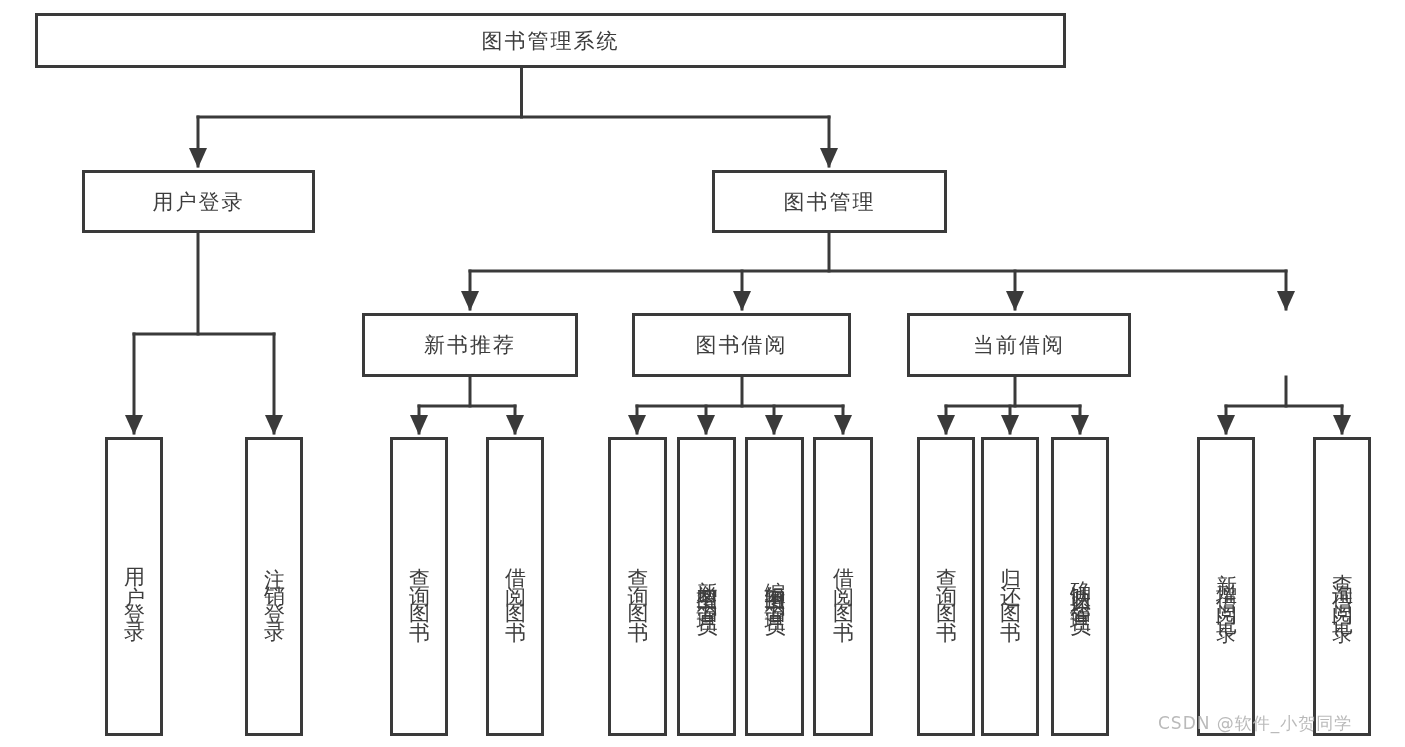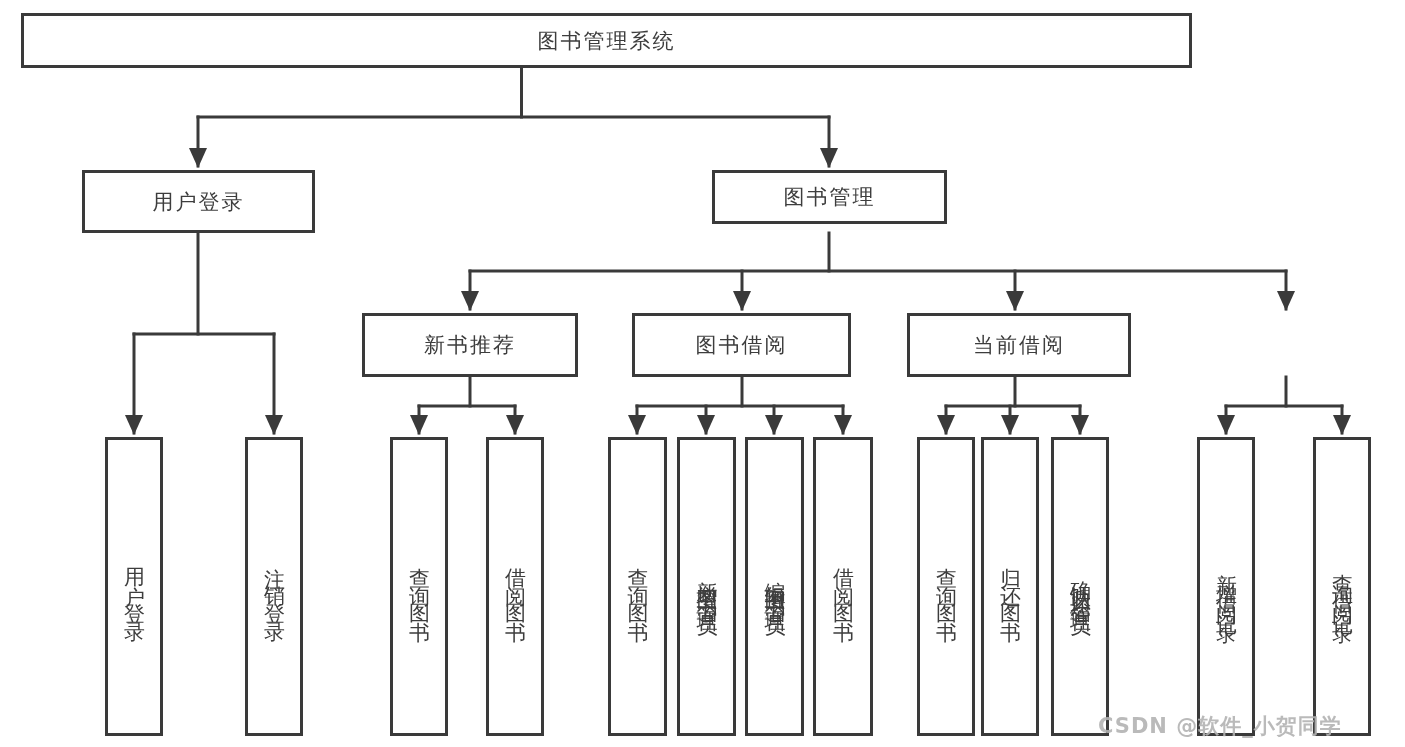--- a/index.html
+++ b/index.html
@@ -32,24 +32,24 @@
     justify-content: center;
     z-index: 2;
   }
   .node .lbl {
     font-size: 21px;
     letter-spacing: 2px;
     color: #3d3d3d;
     white-space: nowrap;
   }
   
-  .root  { left: 21px;  top: 13px;  width: 1171px; height: 55px; }
+  .root  { left: 35px;  top: 13px;  width: 1031px; height: 55px; }
   
   .l2a   { left: 82px;  top: 170px; width: 233px;  height: 63px; }
-  .l2b   { left: 712px; top: 170px; width: 235px;  height: 54px; }
+  .l2b   { left: 712px; top: 170px; width: 235px;  height: 63px; }
   
   .l3    { top: 313px; height: 64px; }
   .l3a   { left: 362px;  width: 216px; }
   .l3b   { left: 632px;  width: 219px; }
   .l3c   { left: 907px;  width: 224px; }
   .l3d   { left: 1185px; width: 202px; }
   
   .leaf {
     position: absolute;
     box-sizing: border-box;
@@ -82,29 +82,28 @@
   .f3c { left: 745px;  width: 59px; }
   .f3d { left: 813px;  width: 60px; }
   .f4a { left: 917px; }
   .f4b { left: 981px; }
   .f4c { left: 1051px; }
   .f5a { left: 1197px; }
   .f5b { left: 1313px; }
   
   .watermark {
     position: absolute;
-    left: 1098px;
+    left: 1158px;
     top: 712px;
-    font-size: 21px;
+    font-size: 17px;
     color: #b3b3b3;
     letter-spacing: 1px;
     white-space: nowrap;
     z-index: 4;
     opacity: 0.9;
-    font-weight: bold;
   }
 </style>
 </head>
 <body>
 
 <div id="canvas">
 
   <svg id="connectors" viewBox="0 0 1405 747" xmlns="http://www.w3.org/2000/svg">
     <defs>
       <marker id="arrow" viewBox="0 0 20 18" refX="18" refY="9" markerWidth="20" markerHeight="18" markerUnits="userSpaceOnUse" orient="auto">

